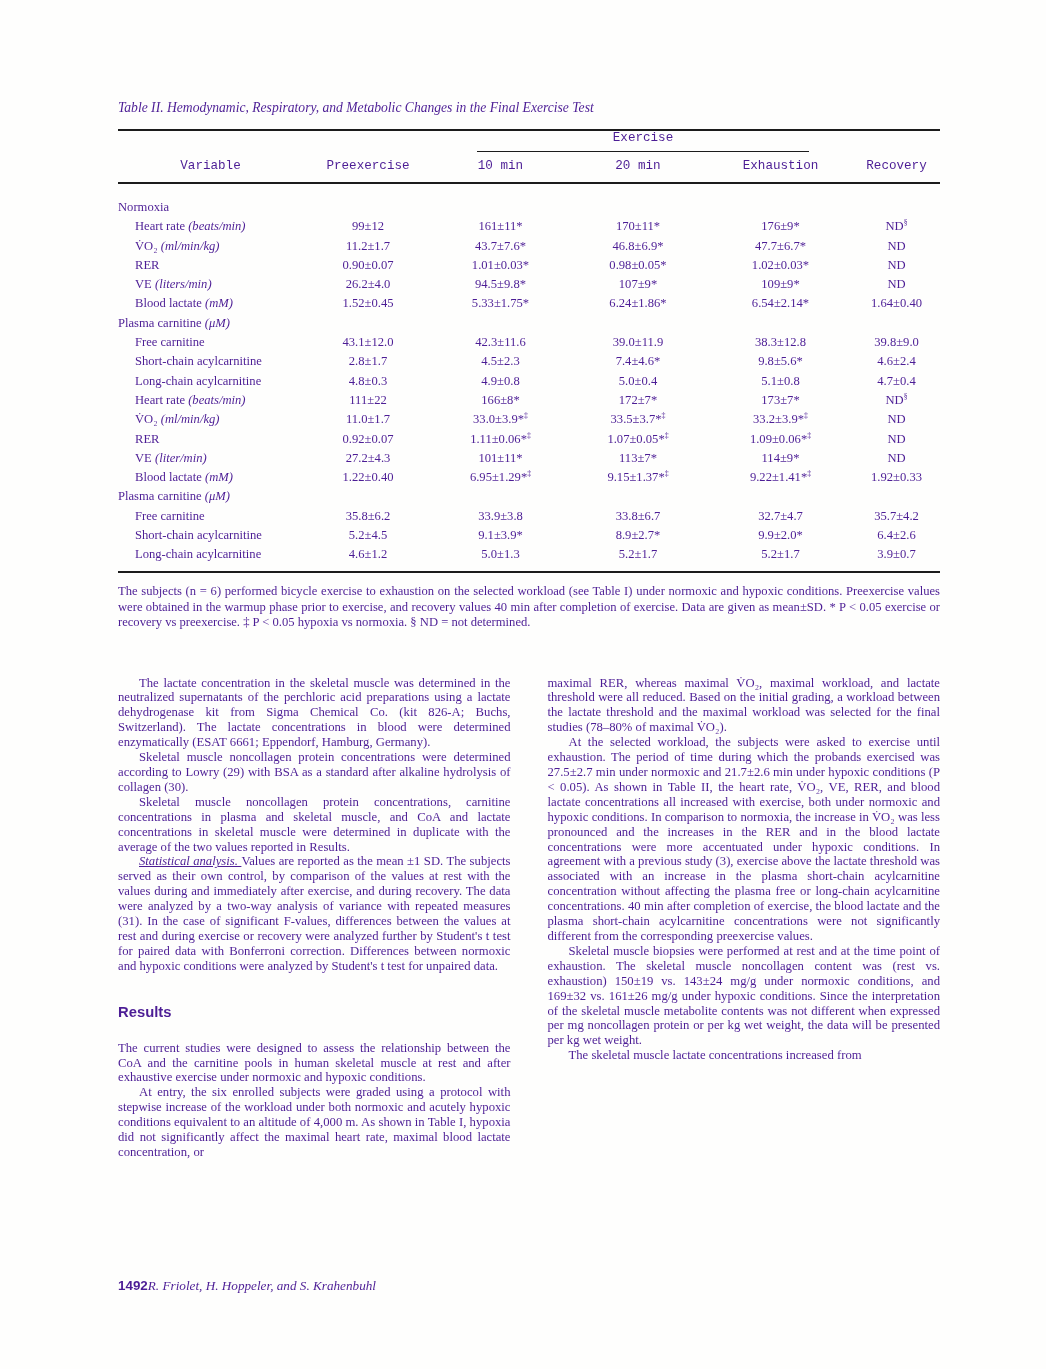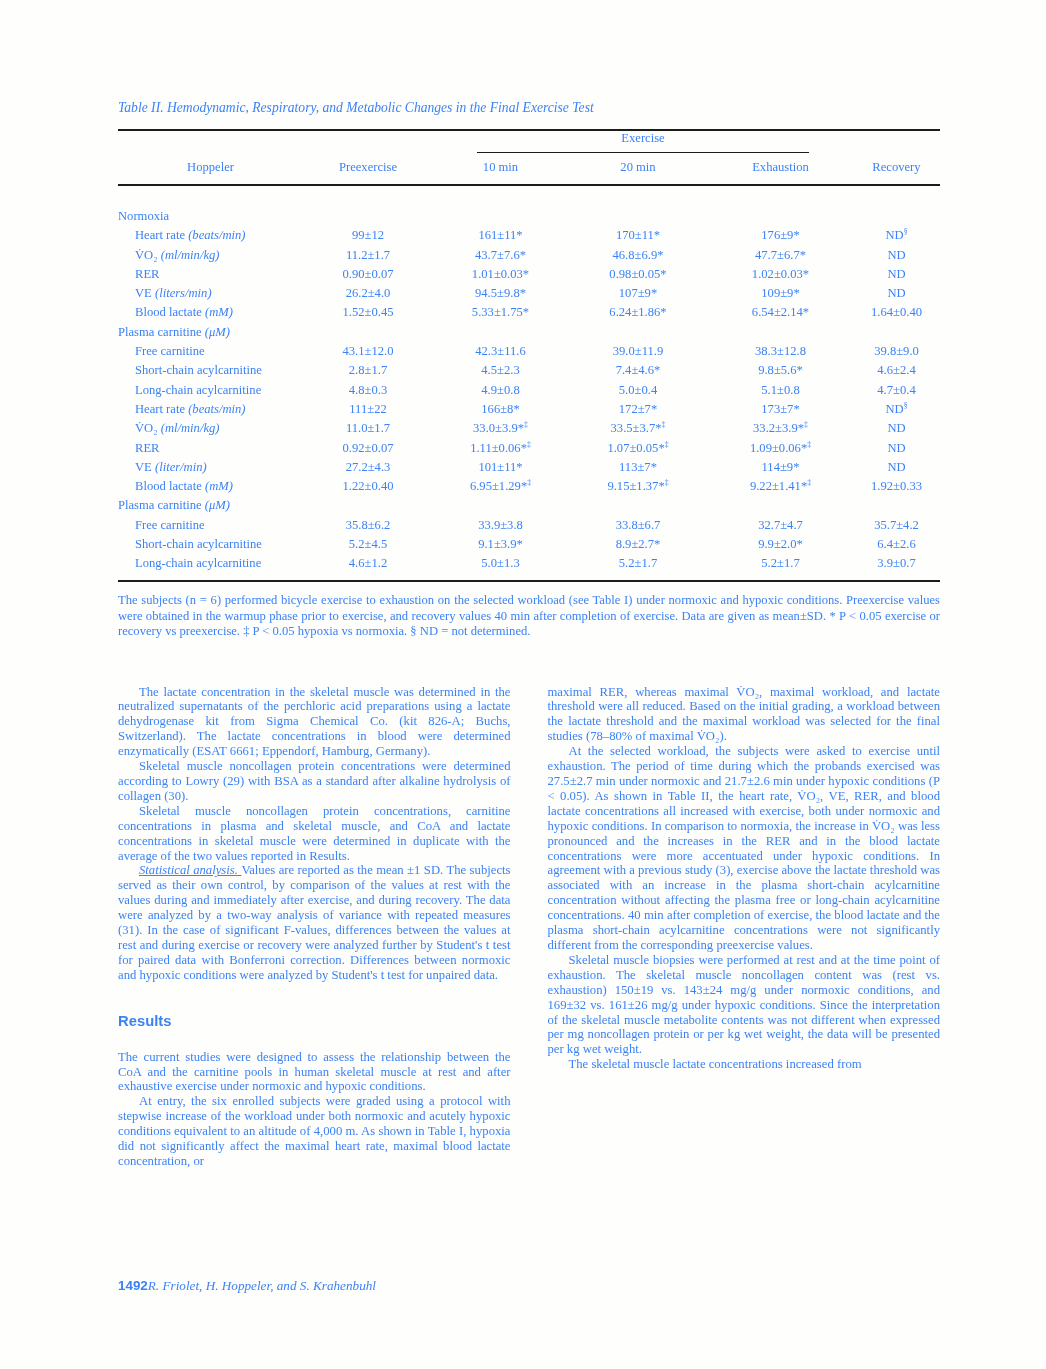--- a/index.html
+++ b/index.html
@@ -2,48 +2,48 @@
 <html><head>
 <meta charset="utf-8">
 <style>
   html, body { margin: 0; padding: 0; background: #ffffff; }
   .page {
     position: relative;
     width: 1046px;
     height: 1369px;
     background: #fefefd;
     font-family: "Liberation Serif", serif;
-    color: #3b82f6;
+    color: #4c1d95;
     overflow: hidden;
   }
   .content { position: absolute; left: 118px; top: 100px; width: 822px; }
 
   
   .table-title { font-style: italic; font-size: 13.6px; line-height: 16px; margin: 0 0 13px 0; }
   table.datatable {
     width: 822px;
     border-collapse: collapse;
     font-size: 12.6px;
     border-top: 2.6px solid #1c1c1c;
     border-bottom: 2.6px solid #1c1c1c;
   }
   table.datatable thead { border-bottom: 2.4px solid #1c1c1c; }
-  table.datatable th { font-weight: normal; text-align: center; padding: 0; }
+  table.datatable th { font-weight: normal; text-align: center; padding: 0; font-family: Liberation Mono, monospace; }
   .spanner-cell { padding-top: 9px; }
   .exline {
     border-bottom: 1.9px solid #1c1c1c;
     margin: 0 44px;
     padding-bottom: 6px;
     text-align: center;
   }
   tr.header-row th { padding: 7px 0 9px 0; }
   table.datatable td { padding: 2px 0 2.3px 0; text-align: center; white-space: nowrap; }
   table.datatable td.var { text-align: left; }
   table.datatable td.var.sub { padding-left: 17px; margin-top: 44px; }
-  table.datatable tbody tr:first-child td { padding-top: 23px; }
+  table.datatable tbody tr:first-child td { padding-top: 16px; }
   table.datatable tbody tr:last-child td { padding-bottom: 9px; }
   table.datatable i { font-style: italic; }
   sup { font-size: 0.62em; vertical-align: super; line-height: 0; }
 
   .footnote {
     margin: 11px 0 16px 0;
     font-size: 12.6px;
     line-height: 15.4px;
     text-align: justify;
   }
@@ -86,21 +86,21 @@
       </colgroup>
       <thead>
         <tr>
           <th colspan="2"></th>
           <th colspan="3" class="spanner-cell">
             <div class="exline">Exercise</div>
           </th>
           <th></th>
         </tr>
         <tr class="header-row">
-          <th>Hoppeler</th>
+          <th>Variable</th>
           <th>Preexercise</th>
           <th>10 min</th>
           <th>20 min</th>
           <th>Exhaustion</th>
           <th>Recovery</th>
         </tr>
       </thead>
       <tbody>
           <tr>
             <td class="var section">Normoxia</td>

